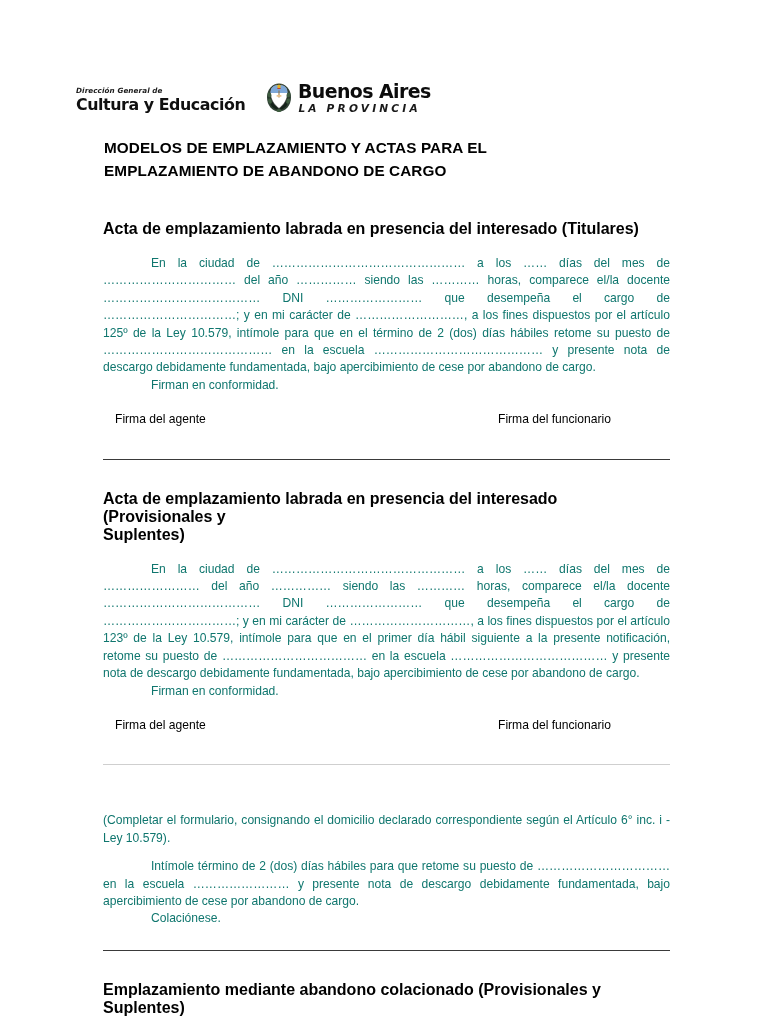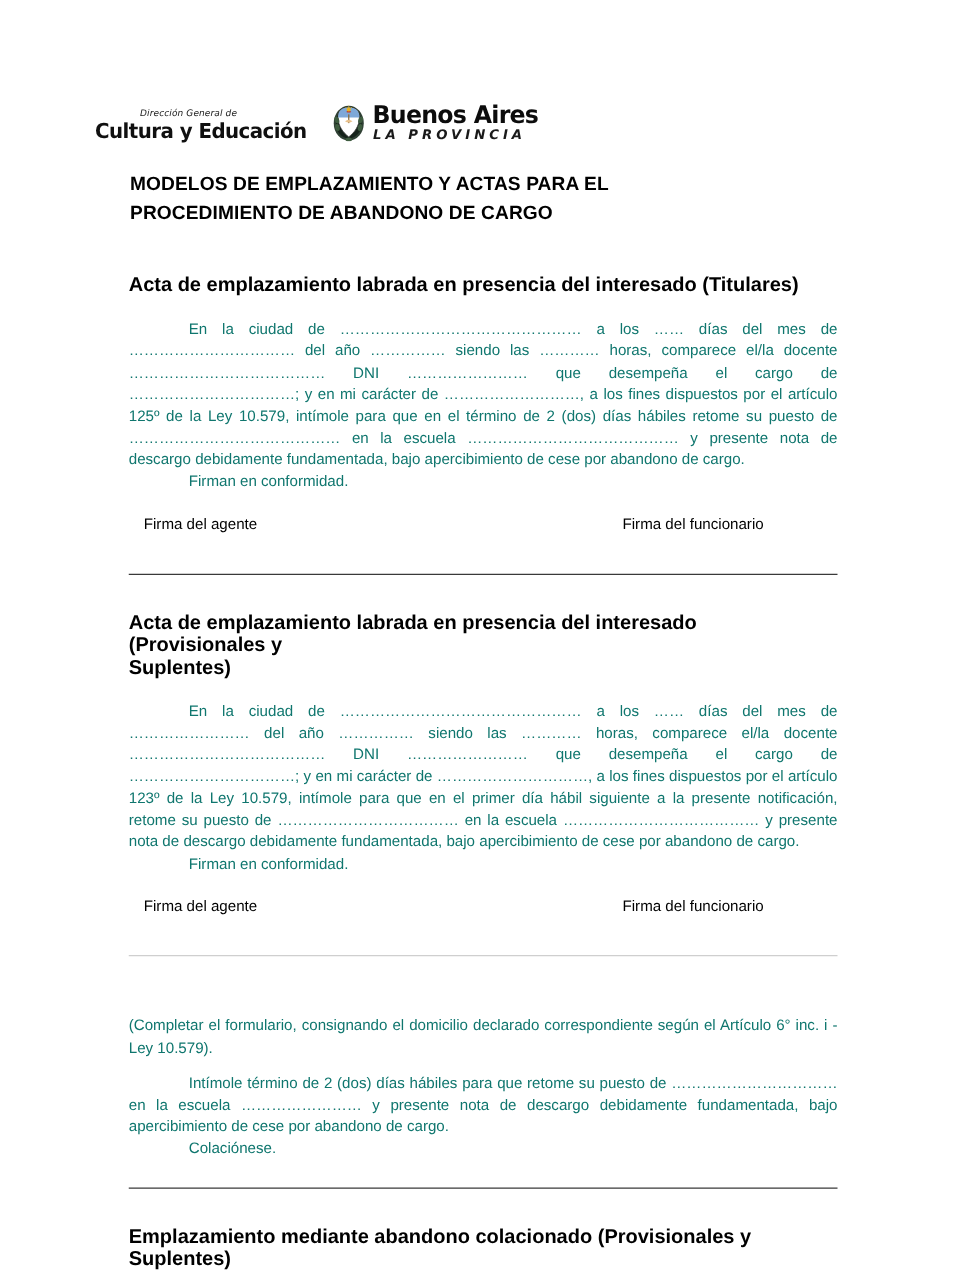--- a/index.html
+++ b/index.html
@@ -39,41 +39,39 @@
   .dgce-block {
     display: flex;
     flex-direction: column;
     align-items: flex-start;
     line-height: 1;
   }
   .dgce-small {
     font-family: "DejaVu Sans", sans-serif;
     font-size: 7.2px;
     font-style: italic;
-    font-weight: 400;
+    font-weight: 700;
     letter-spacing: 0.1px;
     color: #1a1a1a;
     margin-bottom: 2px;
     white-space: nowrap;
-    margin-left: 36px;
   }
   .dgce-main {
     font-family: "DejaVu Sans", sans-serif;
     font-size: 16.5px;
     font-weight: 700;
     letter-spacing: -0.45px;
     color: #101010;
     white-space: nowrap;
     transform: scaleX(0.96);
     transform-origin: left center;
   }
 
   .ba-block {
     display: flex;
-    align-items: center;
     gap: 6px;
   }
   .crest {
     width: 26px;
     height: 30px;
     flex: 0 0 auto;
     display: block;
   }
   .ba-text {
     display: flex;
@@ -227,21 +225,21 @@
       <div class="ba-text">
         <div class="ba-main">Buenos Aires</div>
         <div class="ba-sub">LA PROVINCIA</div>
       </div>
     </div>
 
   </div>
 
   <div class="doc-title">
     <span>MODELOS DE EMPLAZAMIENTO Y ACTAS PARA EL</span>
-    <span class="line2">PROCEDIMIENTO DE  ABANDONO DE CARGO</span>
+    <span class="line2">EMPLAZAMIENTO DE  ABANDONO DE CARGO</span>
   </div>
 
   <div class="content">
 
     <div class="section">
       <p class="section-heading">Acta de emplazamiento labrada en presencia del interesado (Titulares)</p>
       <div class="spacer-m"></div>
       <p class="para lead">En la ciudad de ………………………………………… a los …… días del mes de …………………………… del año …………… siendo las ………… horas, comparece el/la docente ………………………………… DNI …………………… que desempeña el cargo de ……………………………; y en mi carácter de ………………………, a los fines dispuestos por el artículo 125º de la Ley 10.579, intímole para que en el término de 2 (dos) días hábiles retome su puesto de …………………………………… en la escuela …………………………………… y presente nota de descargo debidamente fundamentada, bajo apercibimiento de cese por abandono de cargo.</p>
       <p class="para indent">Firman en conformidad.</p>
       <div class="spacer-m"></div>

